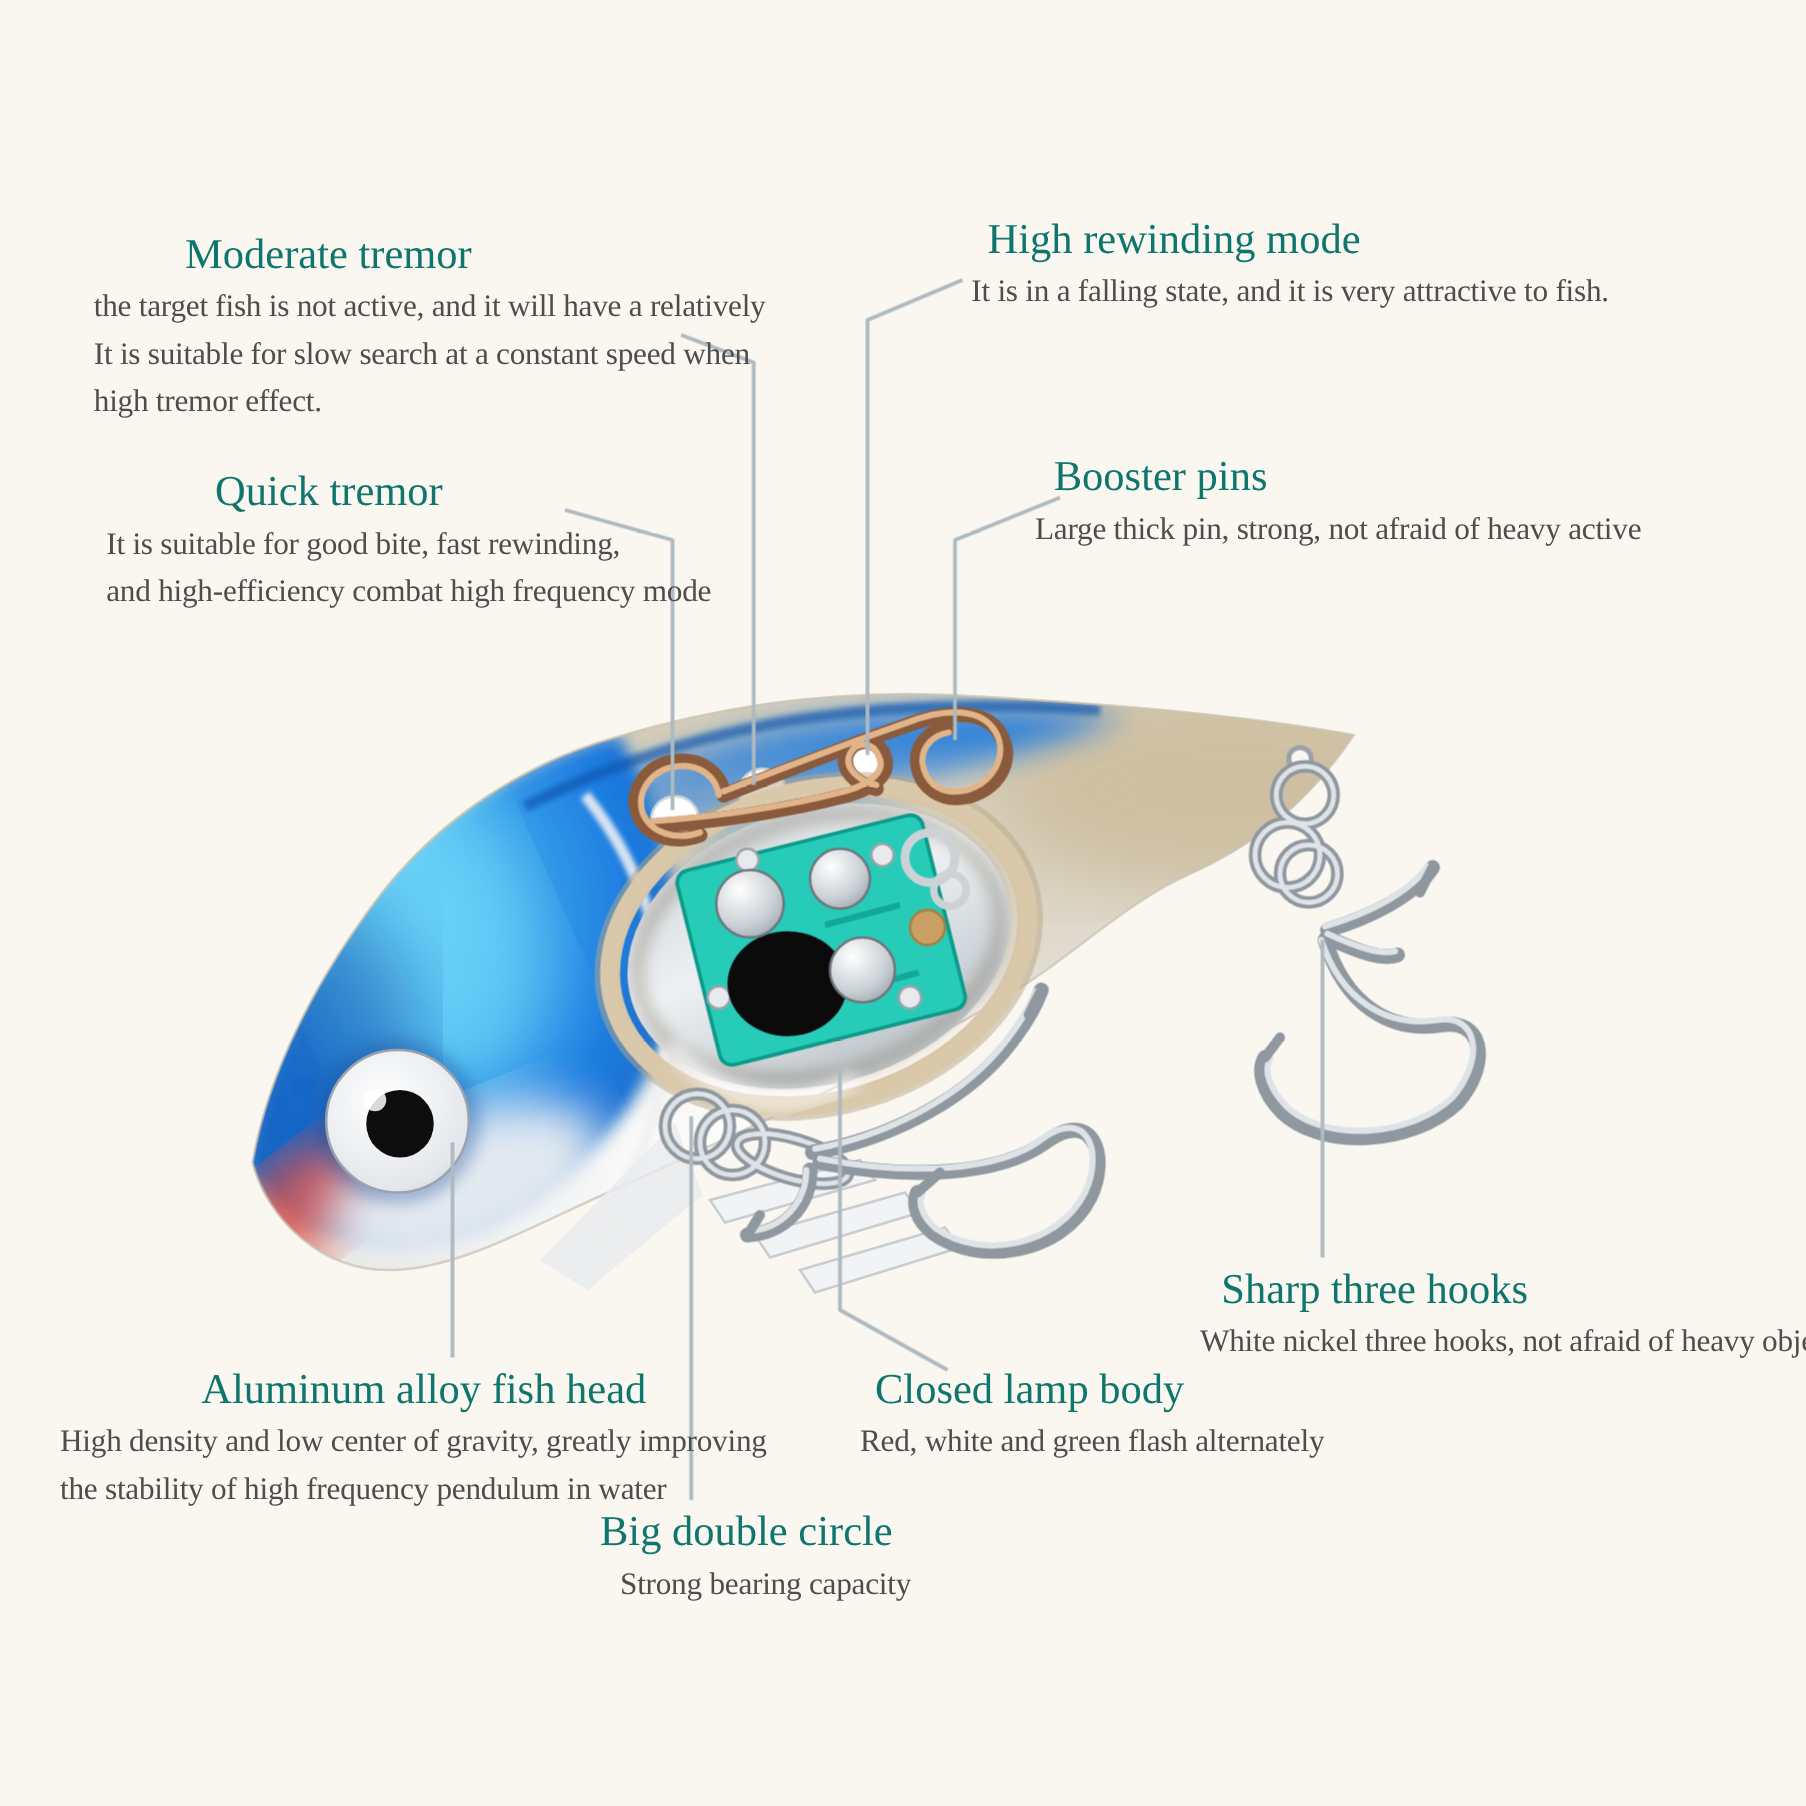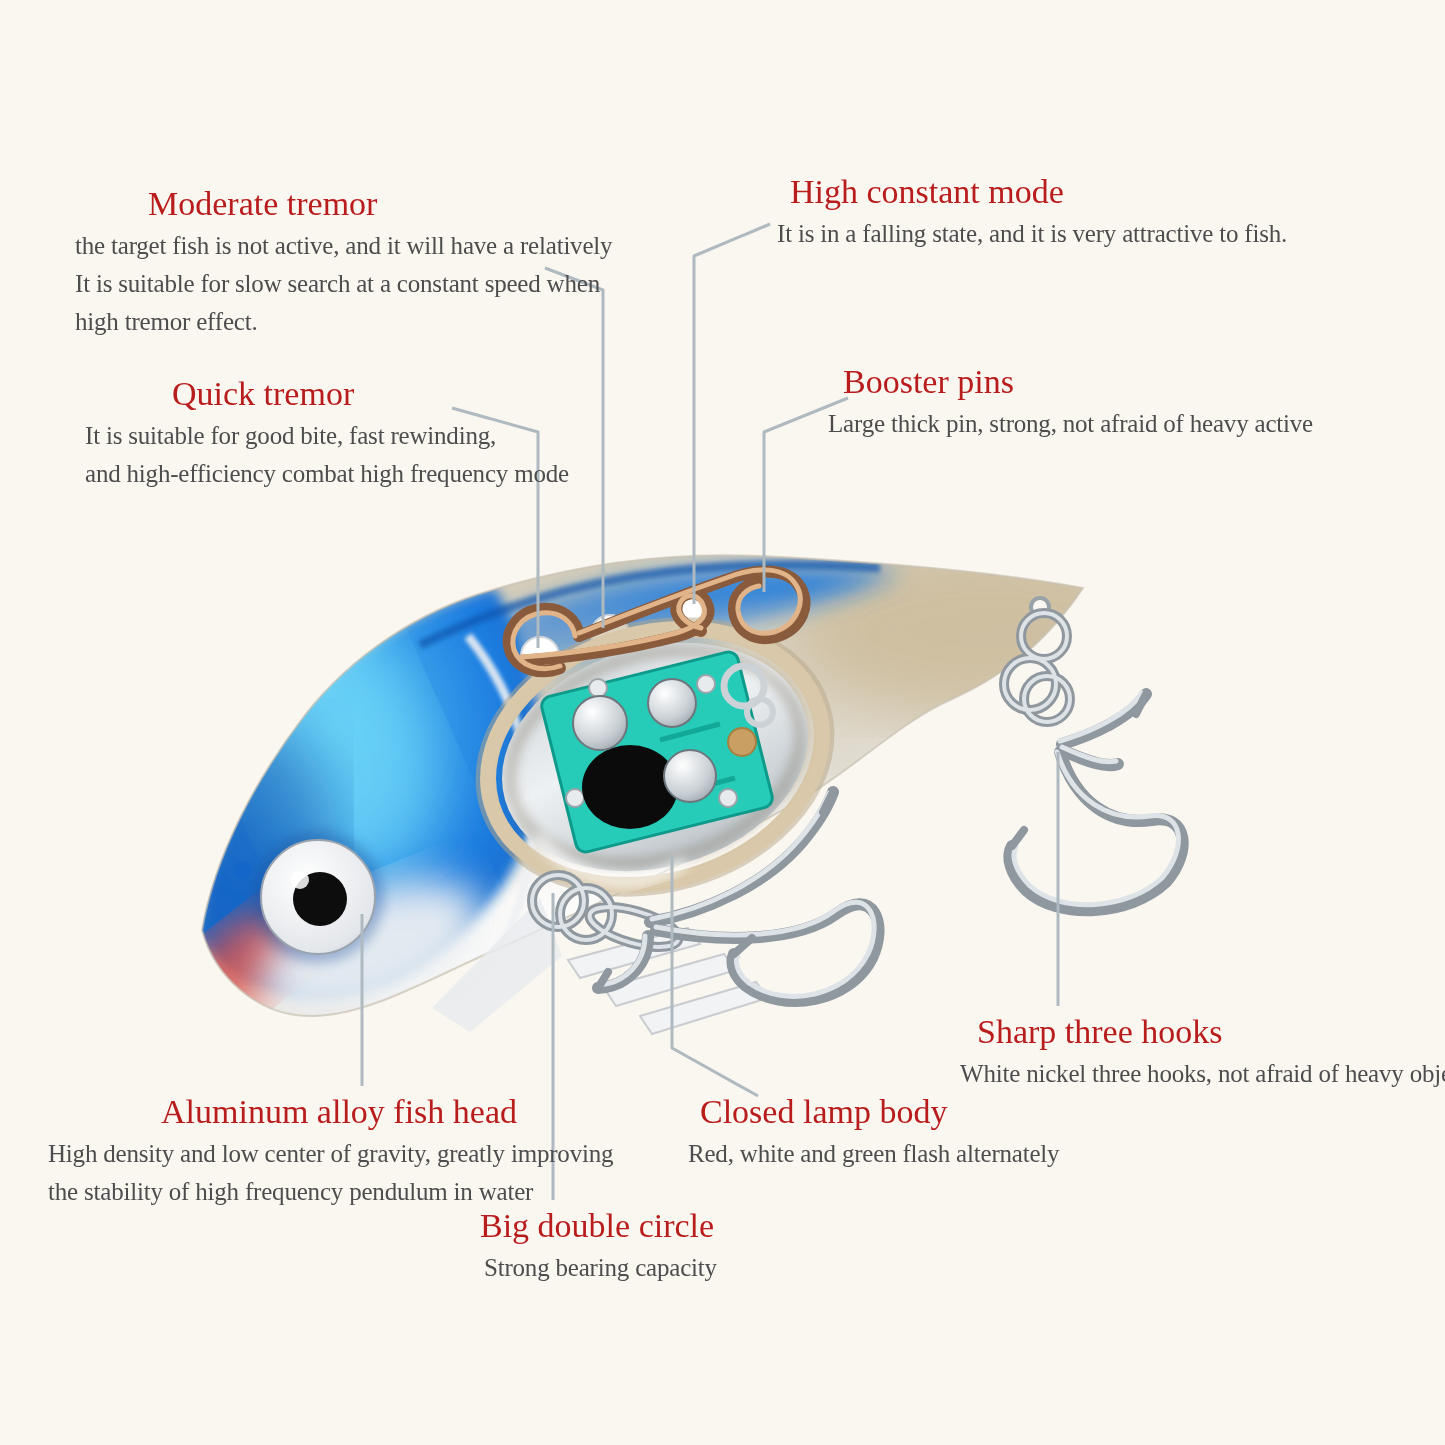--- a/index.html
+++ b/index.html
@@ -3,21 +3,21 @@
 <meta charset="utf-8">
 <style>
   html,body{margin:0;padding:0;background:#faf7f0;}
   #stage{
     position:relative;width:1445px;height:1445px;background:#faf7f0;
     font-family:"Liberation Serif","DejaVu Serif",serif;overflow:hidden;
   }
   #art{position:absolute;left:0;top:0;width:1445px;height:1445px;}
   .callout{position:absolute;}
   .callout h2{
-    font-size:34px;font-weight:500;color:#b91c1c;margin:0 0 3px 0;
+    font-size:34px;font-weight:500;color:#0f766e;margin:0 0 3px 0;
     line-height:40px;white-space:nowrap;
   }
   .callout p{
     font-size:25px;color:#4d4d4d;margin:0;line-height:38px;white-space:nowrap;
     letter-spacing:-0.2px;
   }
 </style>
 </head>
 <body>
 
@@ -221,21 +221,21 @@
   </svg>
 
   <div class="callout" style="left:75px;top:184px;">
     <h2 style="margin-left:73px;">Moderate tremor</h2>
     <p>the target fish is not active, and it will have a relatively</p>
     <p>It is suitable for slow search at a constant speed when</p>
     <p>high tremor effect.</p>
   </div>
 
   <div class="callout" style="left:777px;top:172px;">
-    <h2 style="margin-left:13px;">High constant mode</h2>
+    <h2 style="margin-left:13px;">High rewinding mode</h2>
     <p>It is in a falling state, and it is very attractive to fish.</p>
   </div>
 
   <div class="callout" style="left:85px;top:374px;">
     <h2 style="margin-left:87px;">Quick tremor</h2>
     <p>It is suitable for good bite, fast rewinding,</p>
     <p>and high-efficiency combat high frequency mode</p>
   </div>
 
   <div class="callout" style="left:828px;top:362px;">
@@ -254,16 +254,16 @@
     <p>the stability of high frequency pendulum in water</p>
   </div>
 
   <div class="callout" style="left:688px;top:1092px;">
     <h2 style="margin-left:12px;">Closed lamp body</h2>
     <p>Red, white and green flash alternately</p>
   </div>
 
   <div class="callout" style="left:480px;top:1206px;">
     <h2>Big double circle</h2>
-    <p style="margin-left:4px;">Strong bearing capacity</p>
+    <p style="margin-left:16px;">Strong bearing capacity</p>
   </div>
 
 </div>
 
 </body></html>

